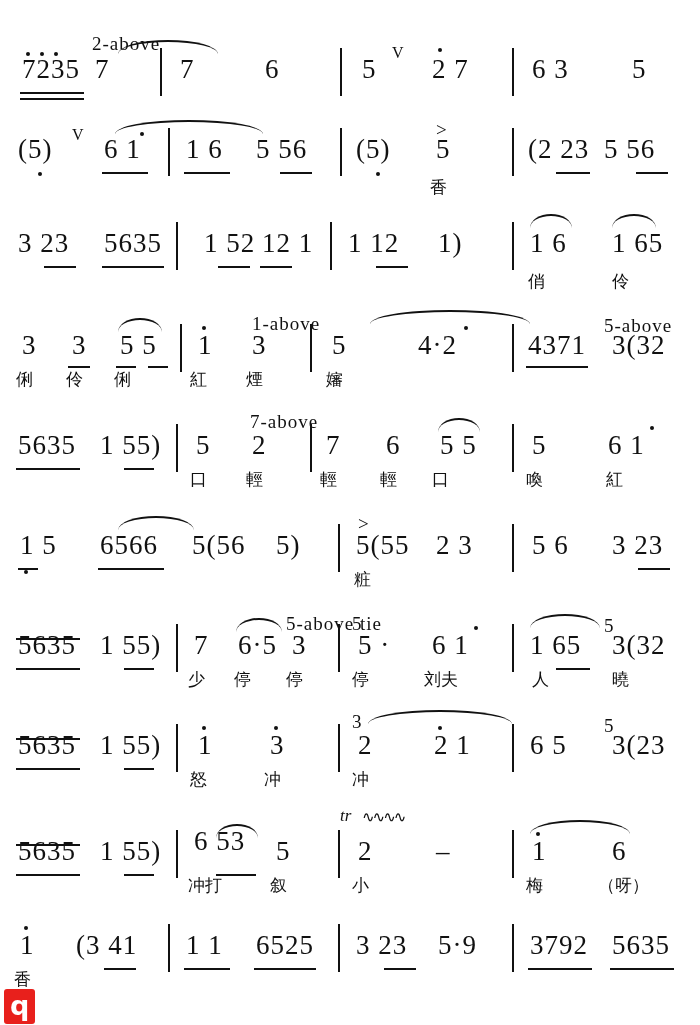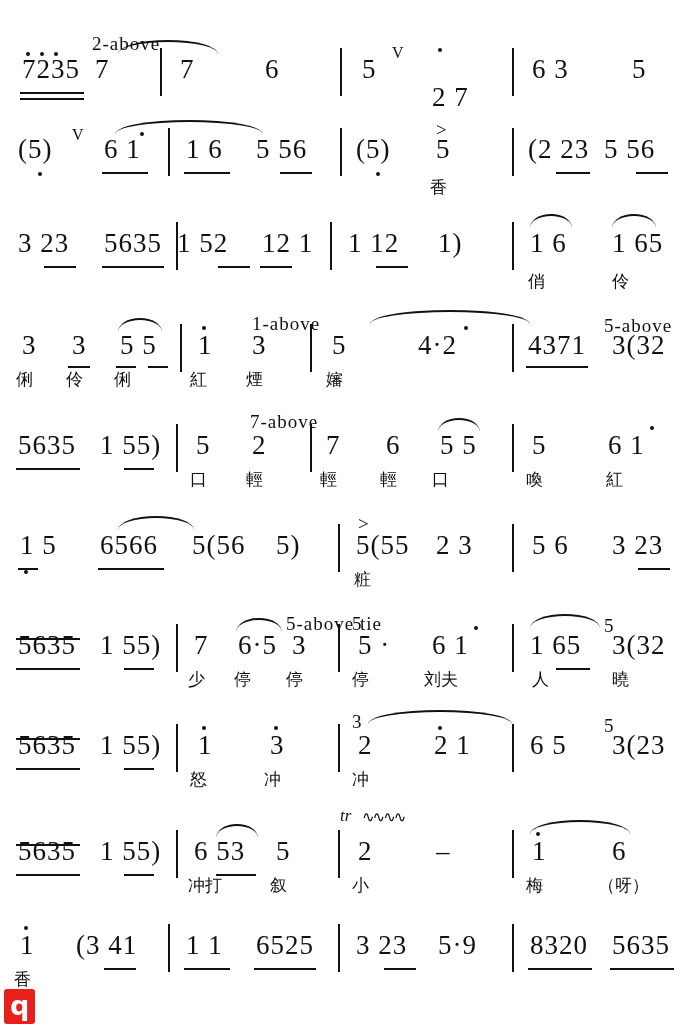--- a/index.html
+++ b/index.html
@@ -113,21 +113,21 @@
     <div class="cell num" style="left:95px;top:34px;">7</div>
     <div class="tie" style="left:118px;top:18px;width:100px;"></div>
 
     <div class="bar" style="left:160px;top:26px;height:48px;"></div>
     <div class="cell num" style="left:180px;top:34px;">7</div>
     <div class="cell num" style="left:265px;top:34px;">6</div>
 
     <div class="bar" style="left:340px;top:26px;height:48px;"></div>
     <div class="cell num" style="left:362px;top:34px;">5</div>
     <div class="vmark" style="left:392px;top:22px;">V</div>
-    <div class="cell num" style="left:432px;top:34px;margin-top:28px;">2 7</div>
+    <div class="cell num" style="left:432px;top:34px;">2 7</div>
     <div class="dot" style="left:438px;top:26px;"></div>
 
     <div class="bar" style="left:512px;top:26px;height:48px;"></div>
     <div class="cell num" style="left:532px;top:34px;">6 3</div>
     <div class="cell num" style="left:632px;top:34px;">5</div>
   </div>
 
   <div class="row" style="position:absolute;left:0;top:118px;width:700px;">
     <div class="cell num" style="left:18px;top:18px;">(5)</div>
     <div class="dot" style="left:38px;top:54px;"></div>
@@ -158,21 +158,21 @@
     <div class="under1" style="left:636px;top:54px;width:32px;"></div>
   </div>
 
   <div class="row" style="position:absolute;left:0;top:212px;width:700px;">
     <div class="cell num" style="left:18px;top:18px;">3 23</div>
     <div class="under1" style="left:44px;top:54px;width:32px;"></div>
     <div class="cell num" style="left:104px;top:18px;">5635</div>
     <div class="under1" style="left:102px;top:54px;width:62px;"></div>
 
     <div class="bar" style="left:176px;top:10px;height:48px;"></div>
-    <div class="cell num" style="left:177px;top:18px;">1 52</div>
+    <div class="cell num" style="left:204px;top:18px;">1 52</div>
     <div class="under1" style="left:218px;top:54px;width:32px;"></div>
     <div class="cell num" style="left:262px;top:18px;">12 1</div>
     <div class="under1" style="left:260px;top:54px;width:32px;"></div>
 
     <div class="bar" style="left:330px;top:10px;height:48px;"></div>
     <div class="cell num" style="left:348px;top:18px;">1 12</div>
     <div class="under1" style="left:376px;top:54px;width:32px;"></div>
     <div class="cell num" style="left:438px;top:18px;">1)</div>
 
     <div class="bar" style="left:512px;top:10px;height:48px;"></div>
@@ -336,21 +336,21 @@
   </div>
 
   <div class="row" style="position:absolute;left:0;top:812px;width:700px;">
     <div class="cell num" style="left:18px;top:26px;">5635</div>
     <div class="under1" style="left:16px;top:62px;width:64px;"></div>
     <div class="under2" style="left:16px;top:32px;width:64px;"></div>
     <div class="cell num" style="left:100px;top:26px;">1 55)</div>
     <div class="under1" style="left:124px;top:62px;width:30px;"></div>
 
     <div class="bar" style="left:176px;top:18px;height:48px;"></div>
-    <div class="cell num" style="left:194px;top:26px;">6 53</div>
+    <div class="cell num" style="left:194px;top:16px;">6 53</div>
     <div class="tie" style="left:216px;top:12px;width:42px;"></div>
     <div class="under1" style="left:216px;top:62px;width:40px;"></div>
     <div class="lyr" style="left:188px;top:62px;">冲打</div>
     <div class="cell num" style="left:276px;top:26px;">5</div>
     <div class="lyr" style="left:270px;top:62px;">叙</div>
 
     <div class="bar" style="left:338px;top:18px;height:48px;"></div>
     <div class="trill" style="left:340px;top:-6px;">tr</div>
     <div class="wavy" style="left:362px;top:-4px;">∿∿∿∿</div>
     <div class="cell num" style="left:358px;top:26px;">2</div>
@@ -378,21 +378,21 @@
     <div class="under1" style="left:184px;top:56px;width:46px;"></div>
     <div class="cell num" style="left:256px;top:20px;">6525</div>
     <div class="under1" style="left:254px;top:56px;width:62px;"></div>
 
     <div class="bar" style="left:338px;top:12px;height:48px;"></div>
     <div class="cell num" style="left:356px;top:20px;">3 23</div>
     <div class="under1" style="left:384px;top:56px;width:32px;"></div>
     <div class="cell num" style="left:438px;top:20px;">5·9</div>
 
     <div class="bar" style="left:512px;top:12px;height:48px;"></div>
-    <div class="cell num" style="left:530px;top:20px;">8320</div>
+    <div class="cell num" style="left:530px;top:20px;">3792</div>
     <div class="under1" style="left:528px;top:56px;width:64px;"></div>
     <div class="cell num" style="left:612px;top:20px;">5635</div>
     <div class="under1" style="left:610px;top:56px;width:64px;"></div>
   </div>
 
   <div class="wm">
     <span class="wm-q">q</span>
   </div>
 
 </div>

